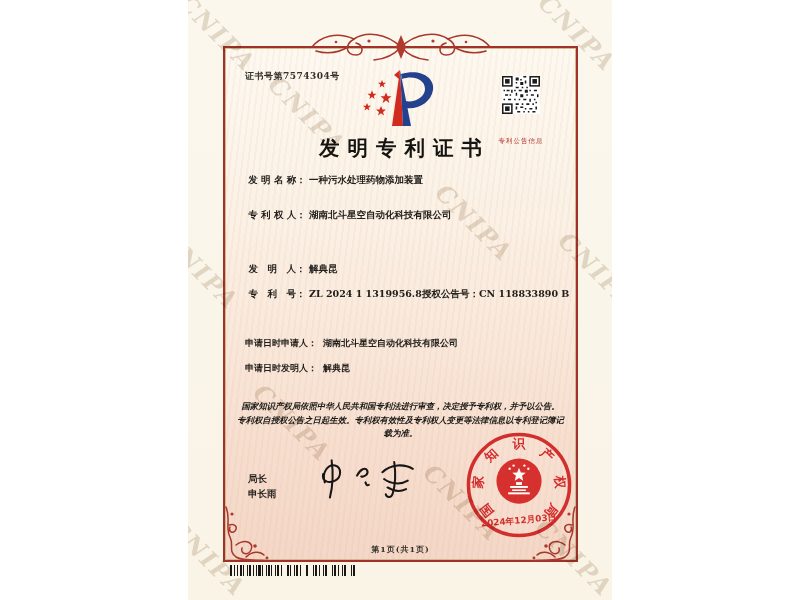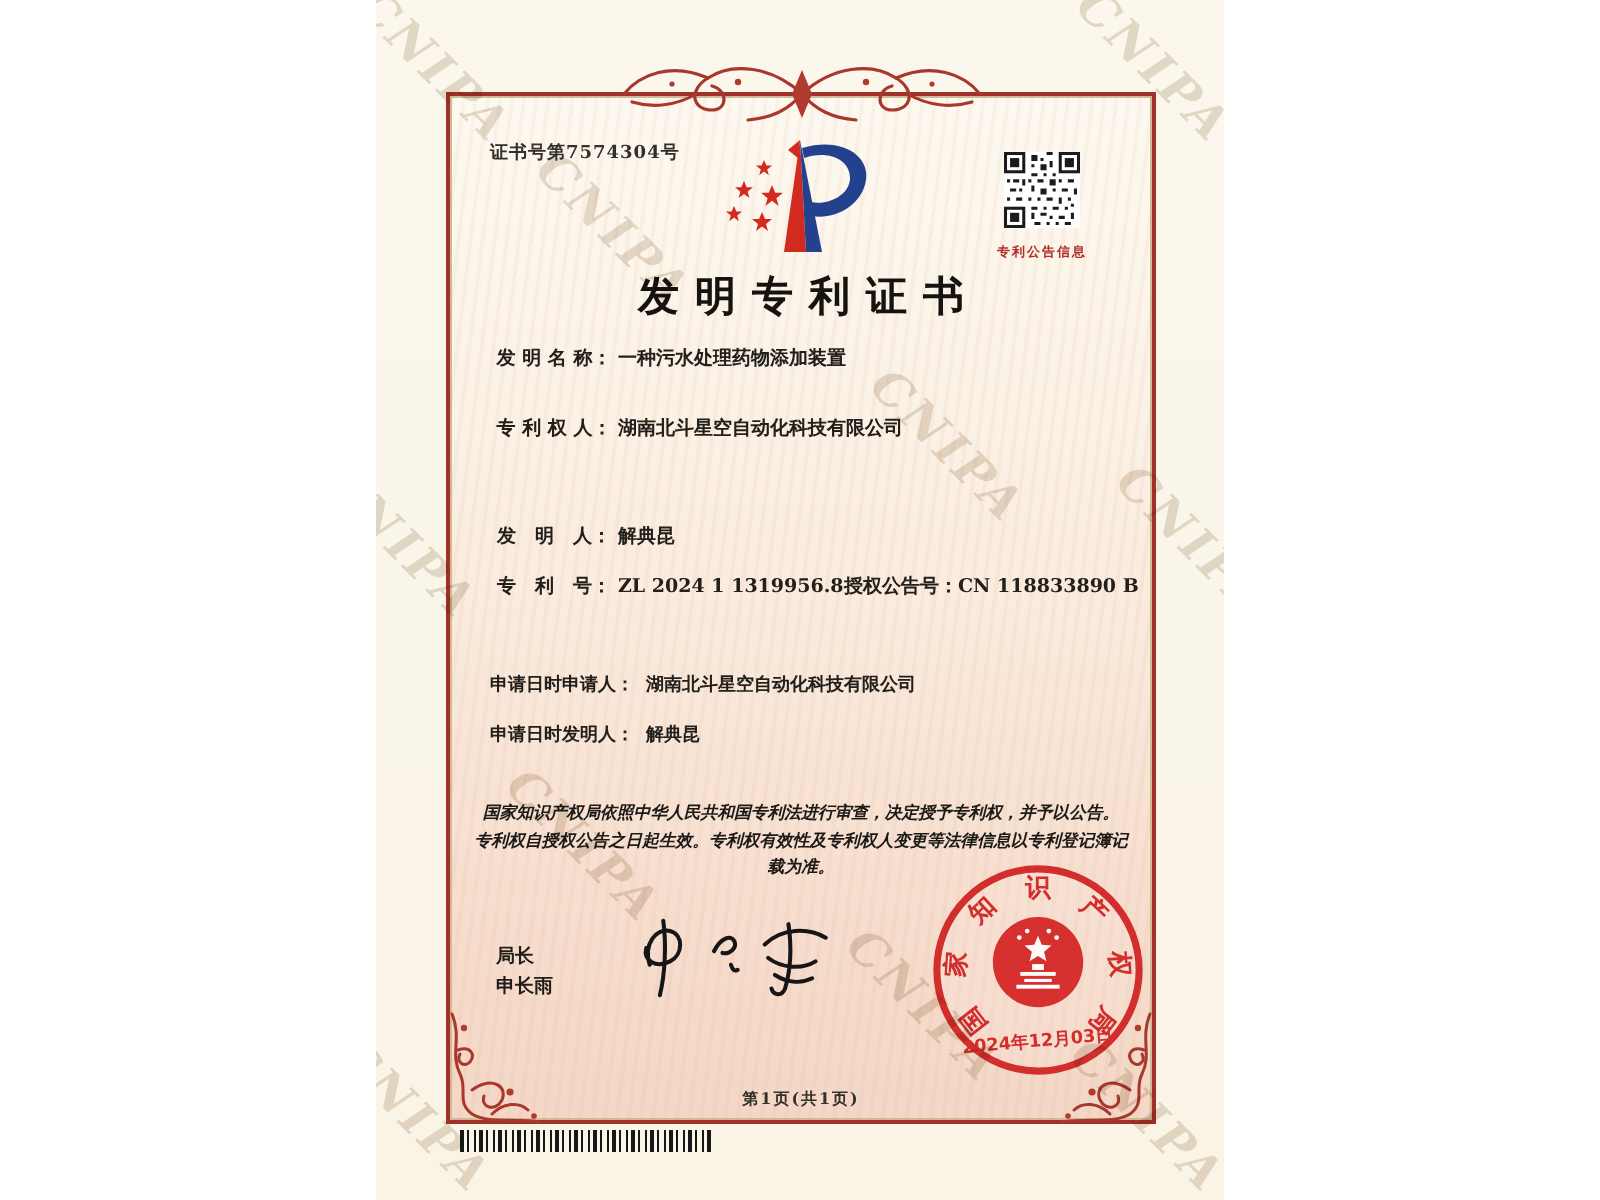--- a/index.html
+++ b/index.html
@@ -25,21 +25,21 @@
   .cert::after{content:"";position:absolute;inset:0;pointer-events:none;
         background:repeating-linear-gradient(97deg,rgba(214,150,130,0.08) 0 2px,rgba(255,255,255,0) 2px 6px);}
   .ornament-top{position:absolute;left:50%;top:-21px;transform:translateX(-50%);z-index:4;}
   .corner{position:absolute;bottom:-3px;z-index:4;}
   .corner.bl{left:-3px;} .corner.br{right:-3px;transform:scaleX(-1);}
 
   .cert-number{position:absolute;left:20px;top:22px;font-size:9px;font-weight:700;
                color:#33302a;letter-spacing:0.5px;z-index:5;}
   .logo{position:absolute;left:50%;top:20px;transform:translateX(-50%);z-index:5;}
   .qr-wrap{position:absolute;left:264px;top:28px;width:64px;text-align:center;z-index:5;}
-  .qr-label{margin-top:4px;font-size:6.5px;font-weight:700;color:#b03028;letter-spacing:1px;}
+  .qr-label{margin-top:19px;font-size:6.5px;font-weight:400;color:#b03028;letter-spacing:1px;}
   .cert-title{position:absolute;left:0;top:86px;width:100%;text-align:center;z-index:5;
               font-size:20.5px;font-weight:700;color:#151310;letter-spacing:8px;padding-left:8px;box-sizing:border-box;}
 
   .frow{position:absolute;left:20px;font-size:9.5px;font-weight:700;color:#23201c;
         white-space:nowrap;z-index:5;line-height:11.5px;}
   .flabel{display:inline-block;width:64px;text-align:center;}
   .r1{top:126px}.r2{top:161px}.r3{top:187px}.r4{top:215px}
   .r5{top:240px;width:311px}.r6{top:265px;width:311px}
   .r7{top:290px;font-size:9px}.r8{top:315px;font-size:9px}
   .r3 .fvalue{display:inline-block;width:244px;white-space:normal;vertical-align:top;}

